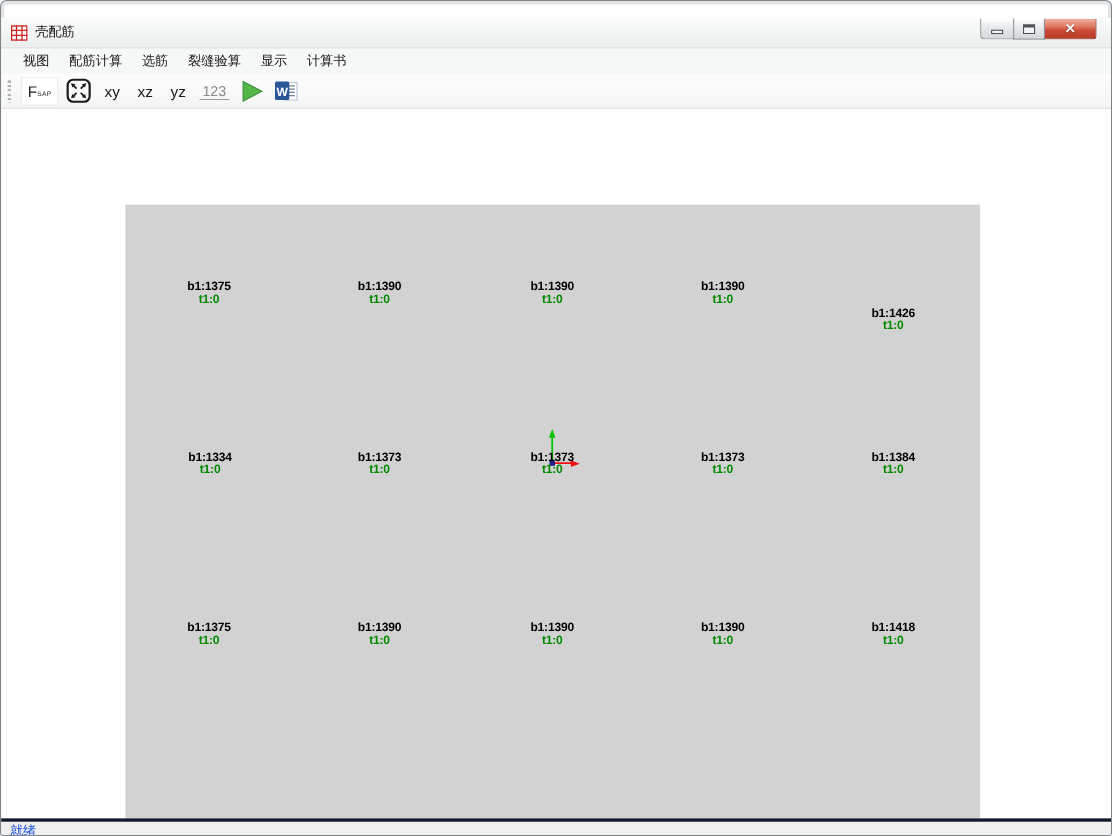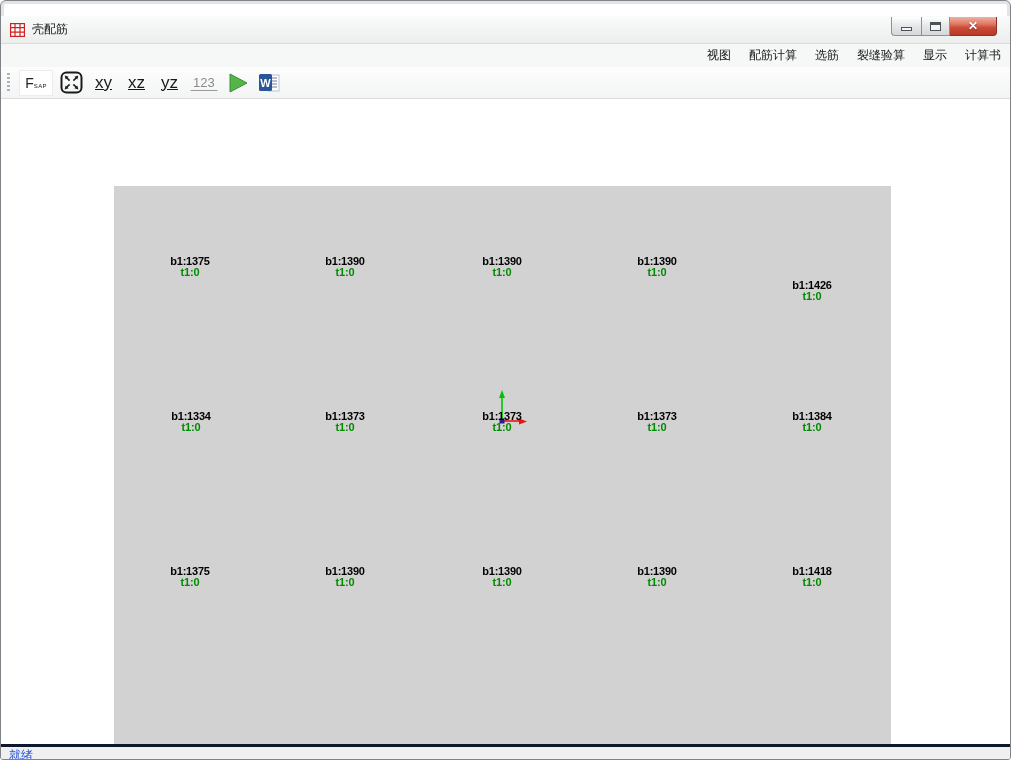--- a/index.html
+++ b/index.html
@@ -15,32 +15,32 @@
   .cap-btn{height:19px;box-sizing:border-box;border:1px solid #8d9094;border-top:none;
     background:linear-gradient(#ffffff,#e7e9ea 45%,#d5d8da);display:flex;align-items:center;justify-content:center;cursor:pointer;}
   .cap-btn.min{width:30px;border-radius:0 0 0 4px;border-right:none;}
   .cap-btn.max{width:29px;}
   .cap-btn.close{width:47px;border-radius:0 0 4px 0;border-left:none;
     background:linear-gradient(#f0b0a4,#de7661 40%,#c94a35 60%,#b83a27);border-color:#8c3124;}
   .glyph-min{width:11px;height:4px;box-sizing:border-box;border:1px solid #4d5257;background:#f4f5f6;margin-top:6px;}
   .glyph-max{width:11px;height:9px;box-sizing:border-box;border:1px solid #4d5257;border-top-width:3px;background:#f4f5f6;}
   .glyph-close{color:#fff;font-size:12px;font-weight:bold;text-shadow:0 1px 1px #7c2418;line-height:1;}
   
-  .menubar{height:23px;background:#f6f7f7;display:flex;align-items:center;font-size:12px;color:#141414;justify-content:flex-end;}
+  .menubar{height:23px;background:#f6f7f7;display:flex;align-items:center;padding-left:11px;font-size:12px;color:#141414;}
   .menu-item{padding:3px 9px;cursor:default;}
   
   .toolbar{height:31px;background:linear-gradient(#fdfdfd,#f3f4f4);border-bottom:1px solid #dadcdd;
     display:flex;align-items:center;padding-left:5px;}
   .grip{width:3px;height:20px;margin:0 6px 0 1px;
     background:repeating-linear-gradient(to bottom,#aeb2b6 0 2px,transparent 2px 4px);}
   .tool-btn{display:flex;align-items:center;justify-content:center;margin:0 3px;cursor:pointer;border:1px solid transparent;}
   .fsap{width:32px;height:24px;background:#ffffff;border:1px solid #ececec;color:#222;}
   .fsap .f-main{font-size:14px;line-height:1;}
   .fsap .f-sub{font-size:6px;margin-top:6px;letter-spacing:.3px;}
-  .axis-text{font-size:17px;color:#1a1a1a;padding:2px 4px;text-decoration:underline;}
+  .axis-text{font-size:14px;color:#1a1a1a;padding:2px 4px;}
   .nums{font-size:13px;color:#8a8a8a;border-bottom:1px solid #9a9a9a;padding:0 2px;margin:4px 4px;}
   
   .client{position:relative;height:645px;background:#ffffff;}
   .shell-canvas{position:absolute;left:113px;top:87px;width:777px;height:568px;background:var(--canvas_bg,#d2d2d2);}
   .cell{position:absolute;transform:translateX(-50%);text-align:center;z-index:2;
     font-weight:bold;font-size:11px;line-height:11px;letter-spacing:-0.2px;white-space:nowrap;}
   .bline{color:var(--b_label,#000);}
   .tline{color:var(--t_label,#008a00);}
   .axes{position:absolute;z-index:1;}
   

